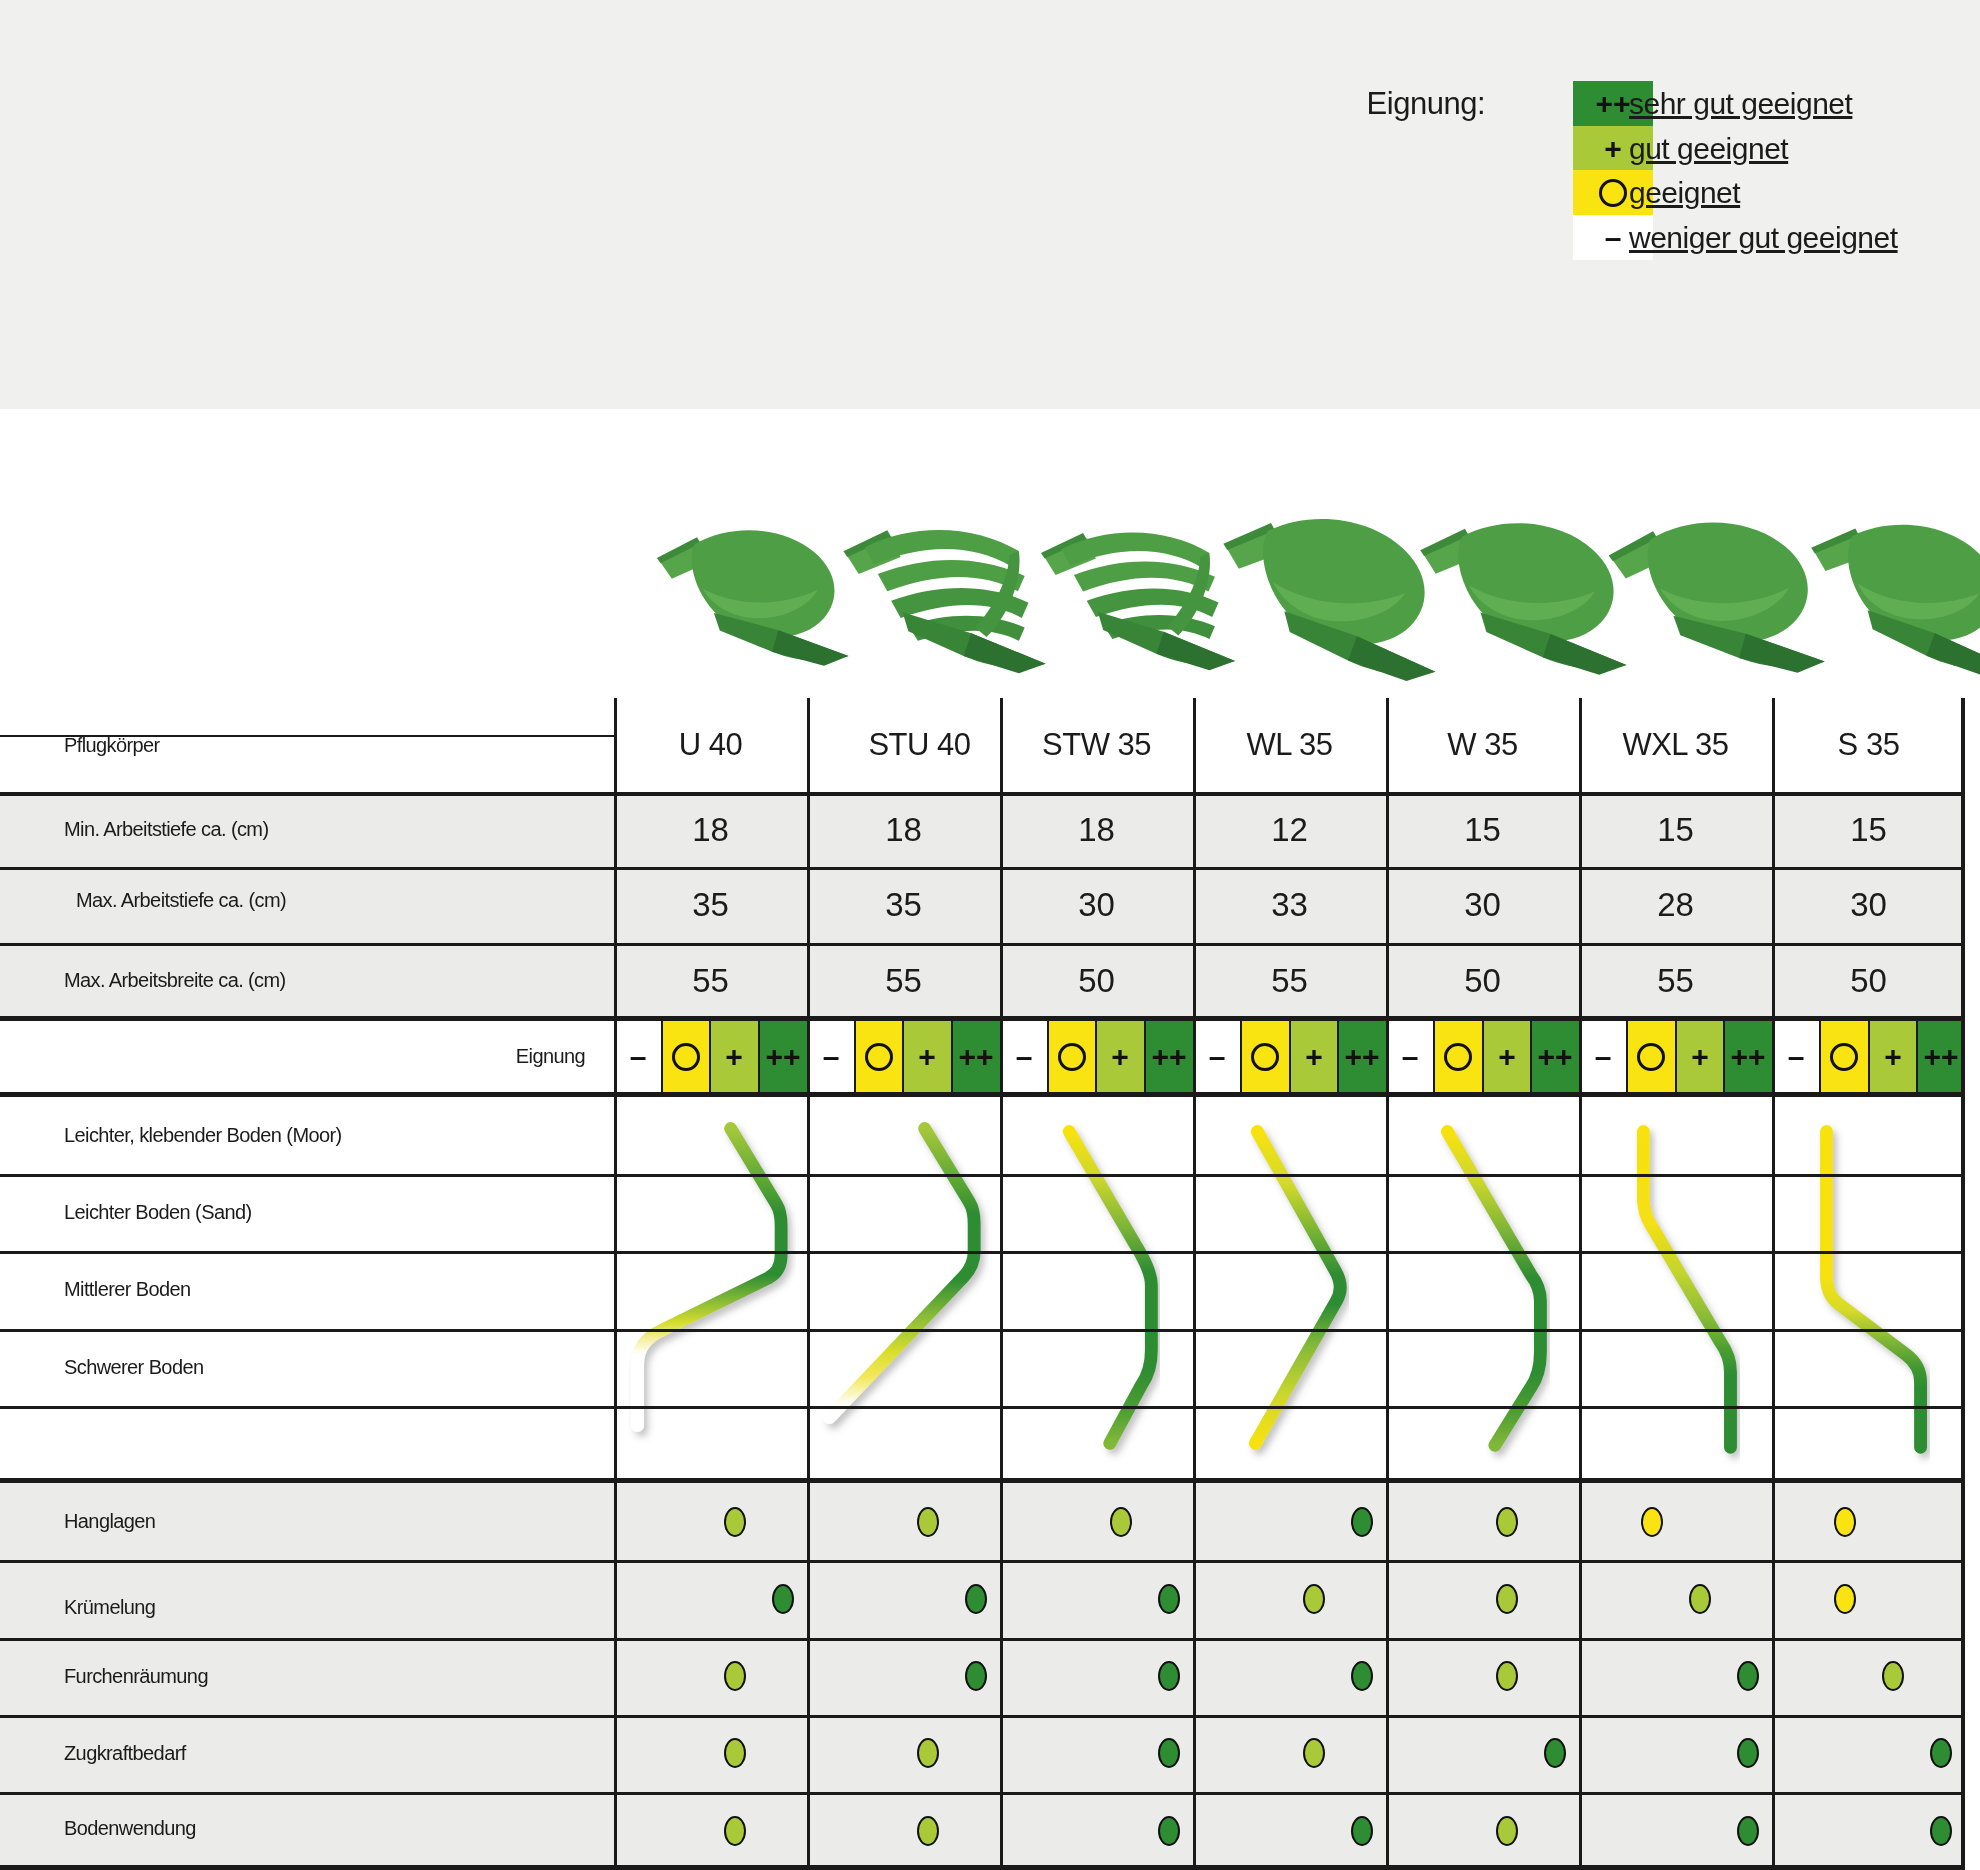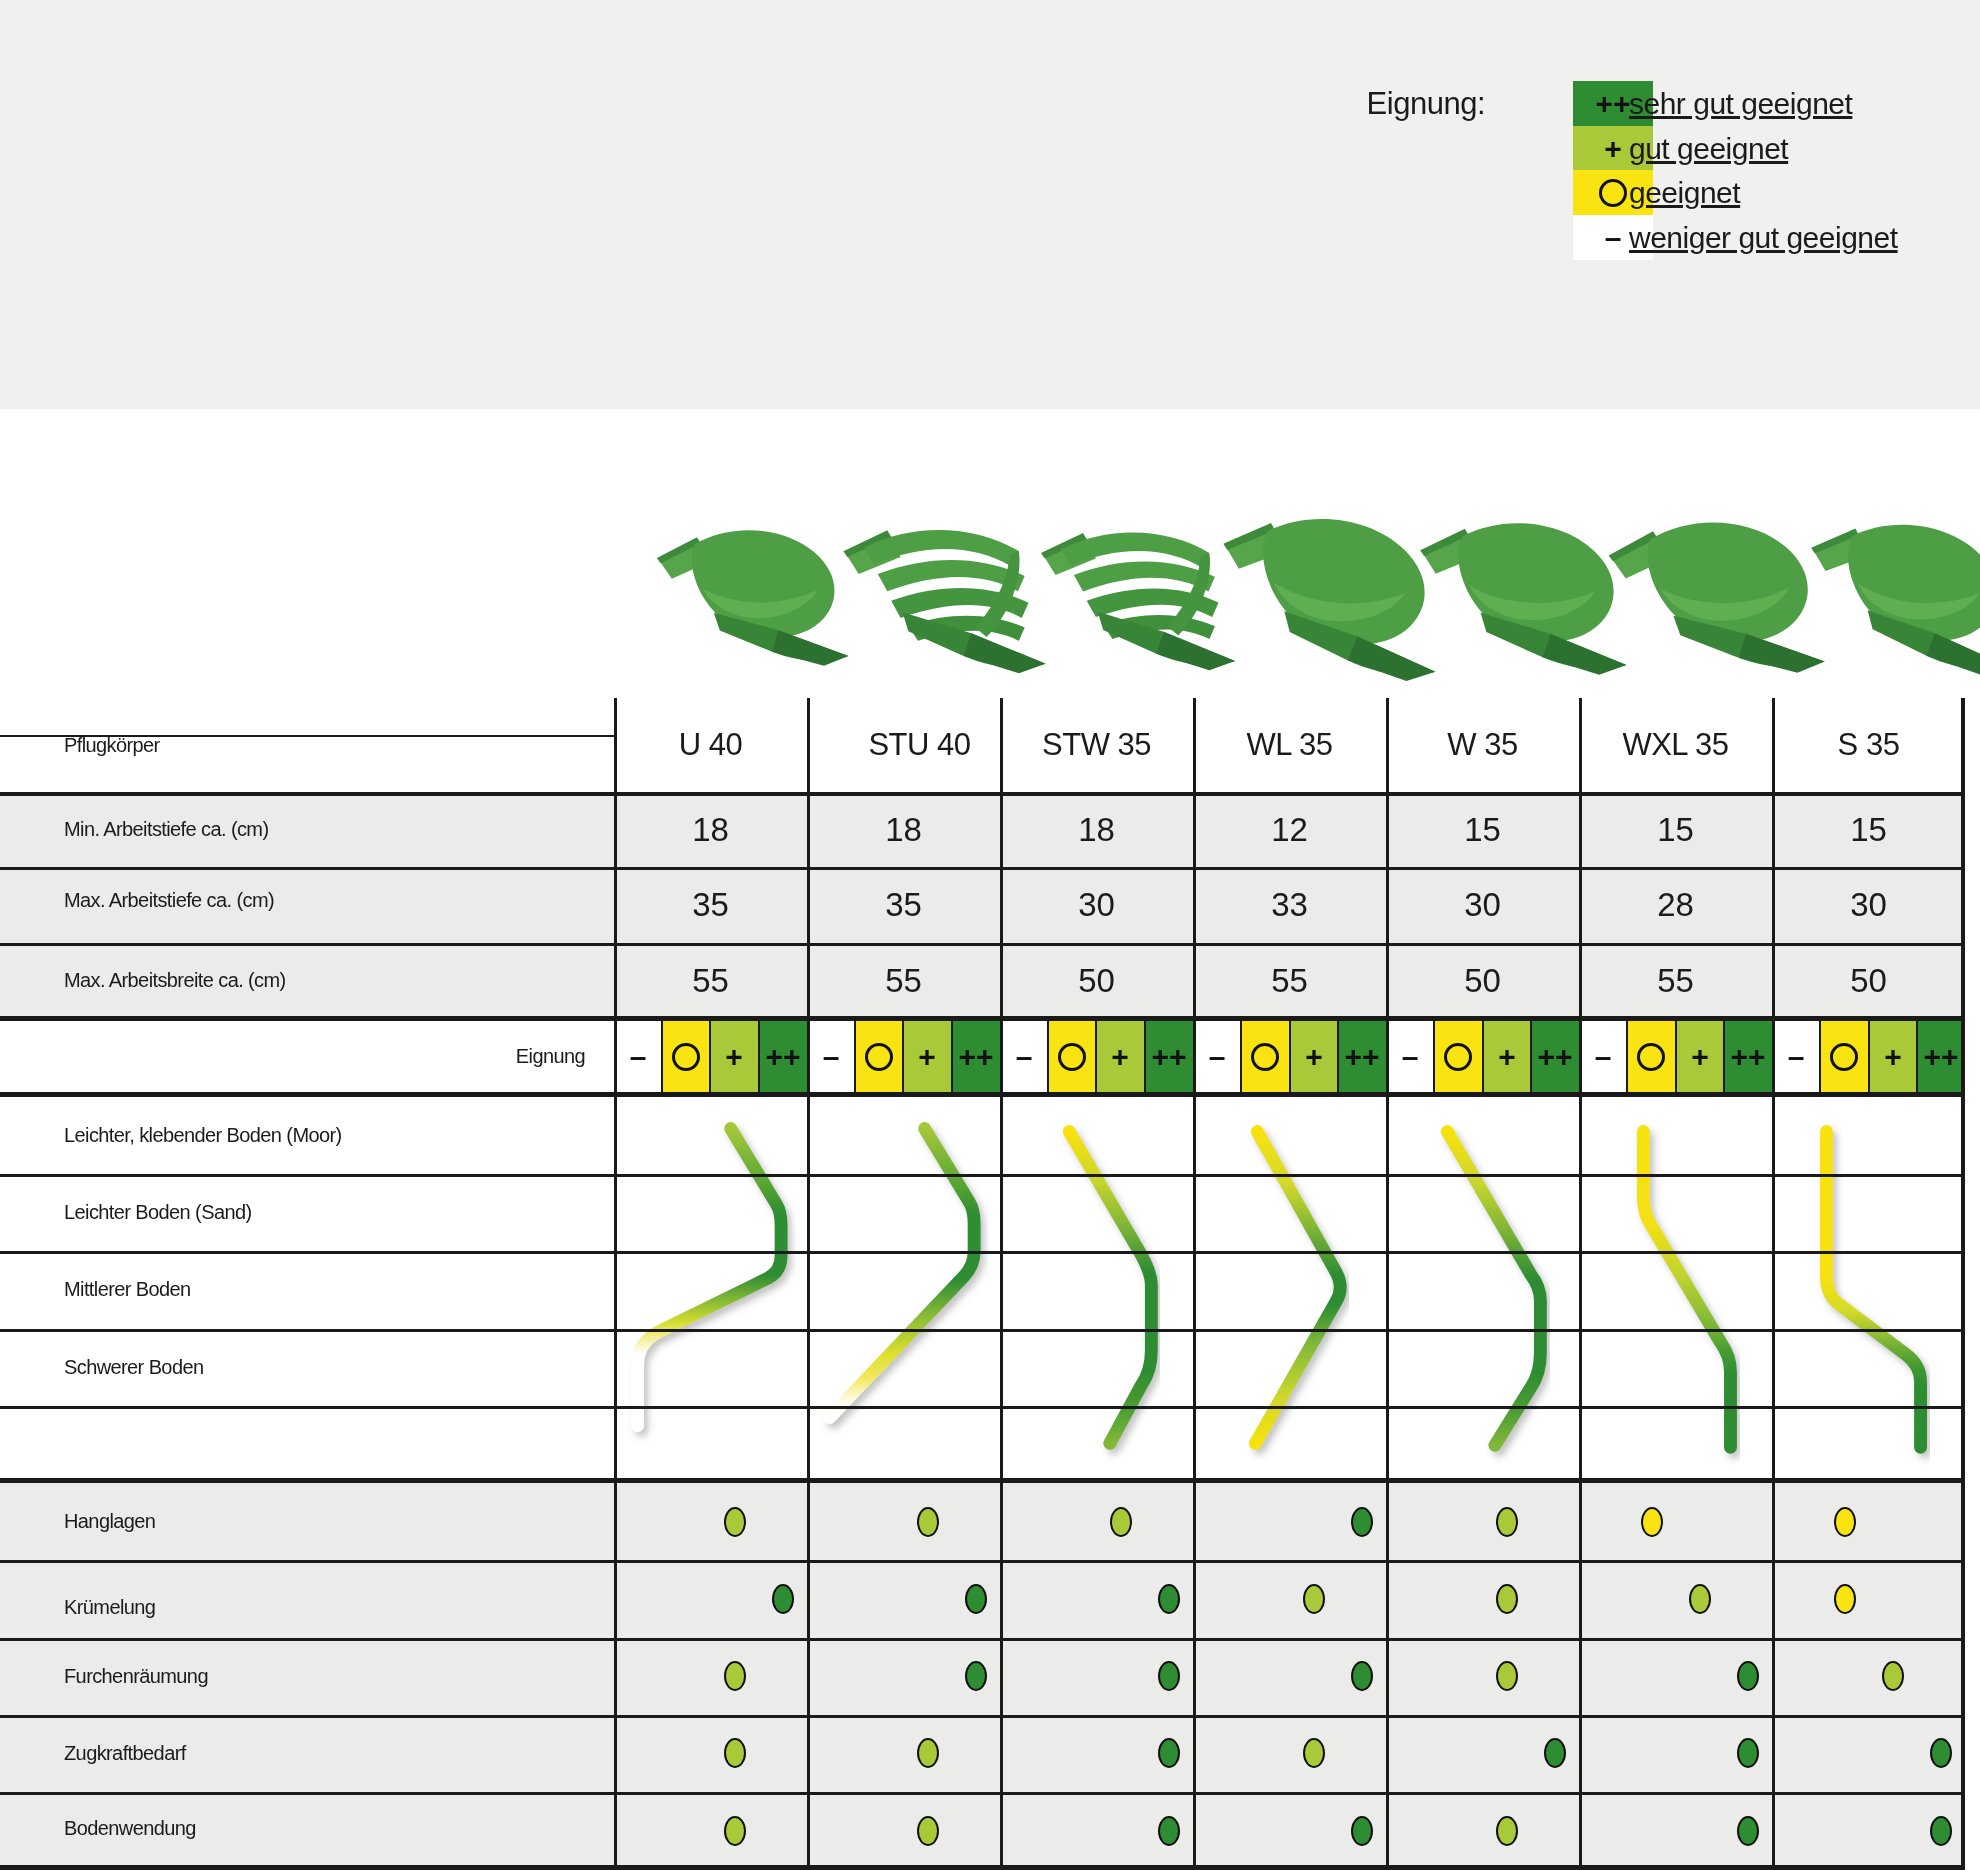--- a/index.html
+++ b/index.html
@@ -21,21 +21,21 @@
 
   
   .hline{position:absolute;background:#1a1a1a;}
   .vline{position:absolute;background:#1a1a1a;}
 
   
   .rowlabel{position:absolute;left:64px;width:535px;font-size:20px;letter-spacing:-0.6px;
         display:flex;align-items:center;}
   .rowlabel.right{justify-content:flex-end;padding-right:14px;width:521px;}
   .hdr-lbl{top:698px;height:94px;}
-  .spec0{top:792px;height:75px;} .spec1{top:867px;height:66px;} .spec2{top:943px;height:75px;}
+  .spec0{top:792px;height:75px;} .spec1{top:867px;height:66px;margin-left:12px;} .spec2{top:943px;height:75px;}
   .eig-lbl{top:1016px;height:81px;}
   .soil0{top:1097px;height:77px;} .soil1{top:1174px;height:77px;} .soil2{top:1251px;height:77px;}
   .soil3{top:1329px;height:77px;} .soil4{top:1406px;height:77px;}
   .rate0{top:1483px;height:77px;} .rate1{top:1560px;height:94px;} .rate2{top:1638px;height:77px;}
   .rate3{top:1715px;height:77px;} .rate4{top:1792px;height:73px;}
 
   .colhead{position:absolute;top:698px;height:94px;font-size:31px;letter-spacing:-0.5px;
         display:flex;align-items:center;justify-content:center;}
   .cellval{position:absolute;height:75px;font-size:33px;display:flex;align-items:center;justify-content:center;}
 

